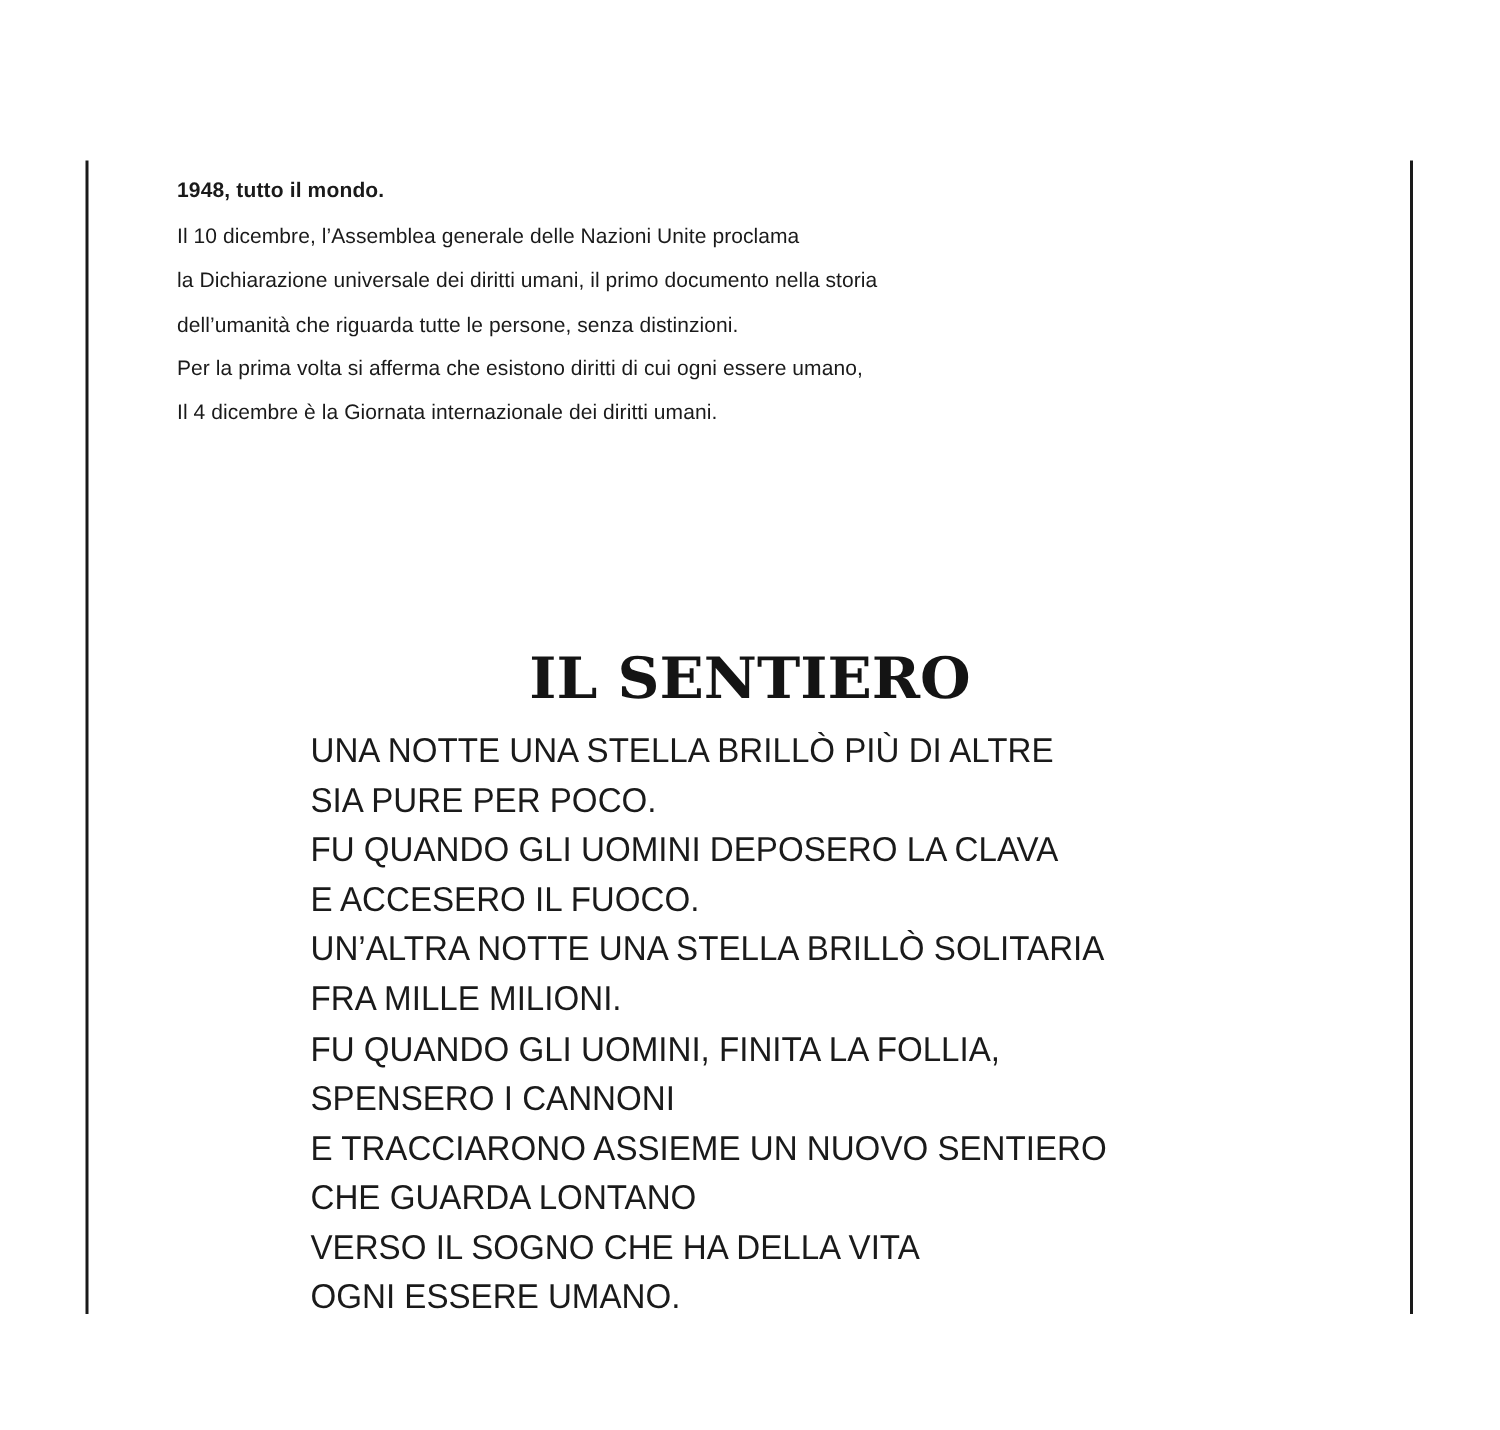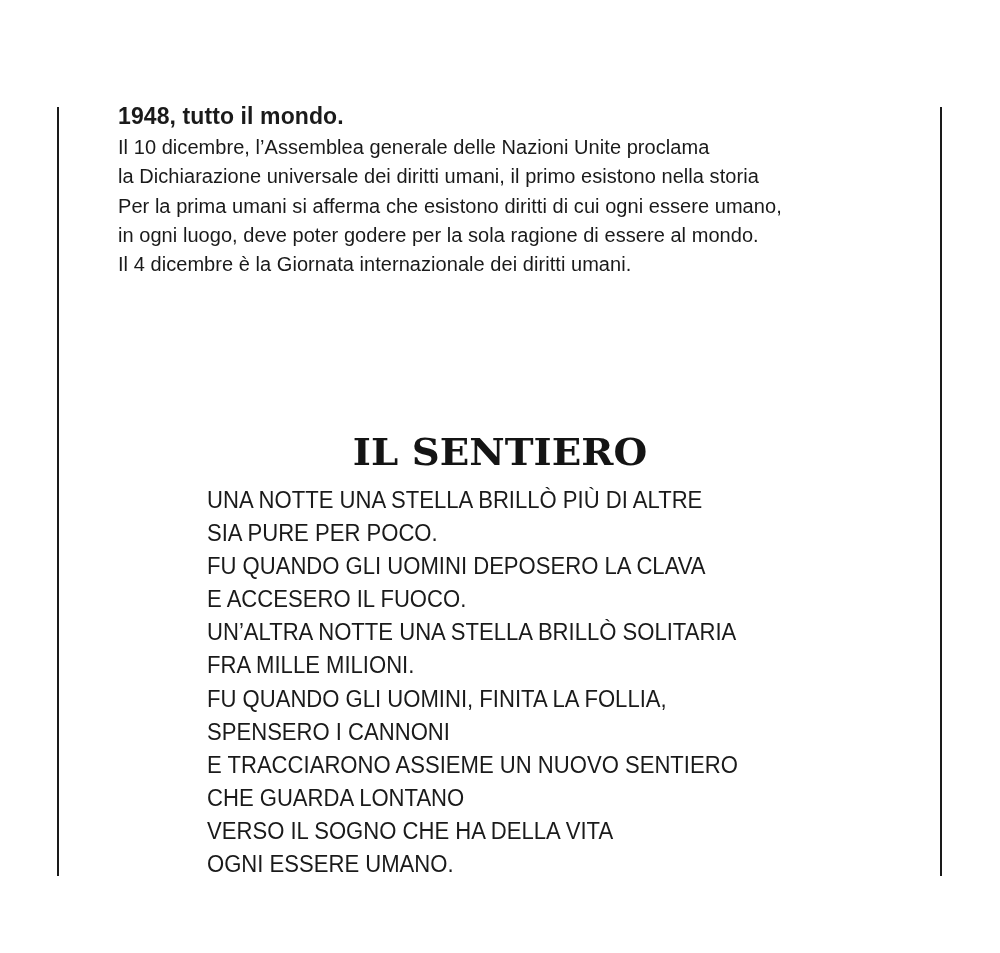--- a/index.html
+++ b/index.html
@@ -26,28 +26,28 @@
     .rule.right { left: 940px; }
 
     .intro {
       position: absolute;
       left: 118px;
       top: 102px;
       width: 800px;
     }
     .intro-heading {
       font-weight: bold;
-      font-size: 23px;
+      font-size: 14px;
       line-height: 29px;
-      margin: 0 0 2px 0;
+      margin: 10px 0 2px 0;
       letter-spacing: 0.1px;
       white-space: nowrap;
     }
     .intro-line {
-      font-size: 20px;
+      font-size: 14px;
       line-height: 29.3px;
       white-space: nowrap;
       letter-spacing: 0.05px;
     }
 
     .poem-title {
       position: absolute;
       left: 0;
       width: 1000px;
       top: 426px;
@@ -77,23 +77,23 @@
   </style>
 </head>
 <body>
 
 <div class="rule left"></div>
 <div class="rule right"></div>
 
 <section class="intro">
   <div class="intro-heading">1948, tutto il mondo.</div>
   <div class="intro-line">Il 10 dicembre, l’Assemblea generale delle Nazioni Unite proclama</div>
-  <div class="intro-line">la Dichiarazione universale dei diritti umani, il primo esistono nella storia</div>
-  <div class="intro-line">Per la prima umani si afferma che esistono diritti di cui ogni essere umano,</div>
-  <div class="intro-line">in ogni luogo, deve poter godere per la sola ragione di essere al mondo.</div>
+  <div class="intro-line">la Dichiarazione universale dei diritti umani, il primo documento nella storia</div>
+  <div class="intro-line">dell’umanità che riguarda tutte le persone, senza distinzioni.</div>
+  <div class="intro-line">Per la prima volta si afferma che esistono diritti di cui ogni essere umano,</div>
   <div class="intro-line">Il 4 dicembre è la Giornata internazionale dei diritti umani.</div>
 </section>
 
 <h1 class="poem-title" style="margin:0;">IL SENTIERO</h1>
 
 <section class="poem">
   <div class="poem-line">UNA NOTTE UNA STELLA BRILLÒ PIÙ DI ALTRE</div>
   <div class="poem-line">SIA PURE PER POCO.</div>
   <div class="poem-line">FU QUANDO GLI UOMINI DEPOSERO LA CLAVA</div>
   <div class="poem-line">E ACCESERO IL FUOCO.</div>

